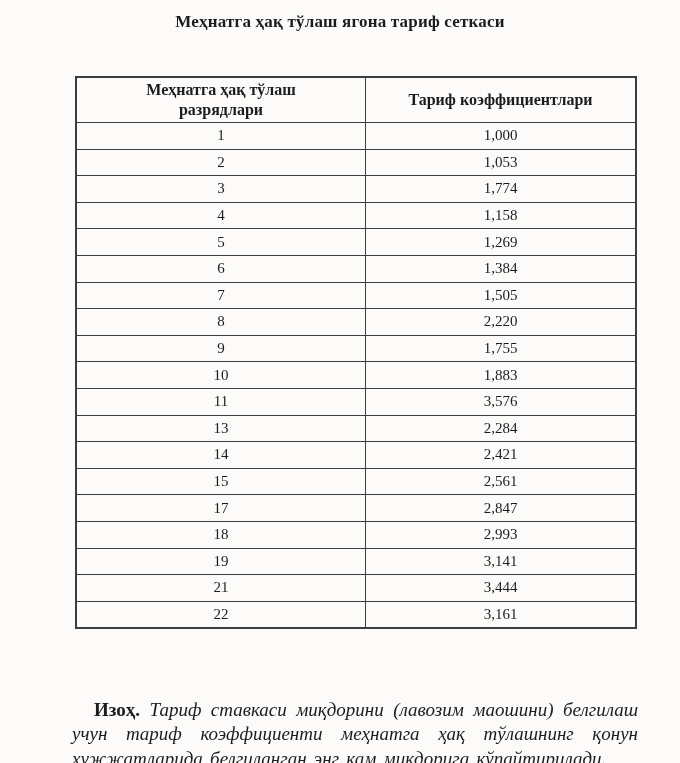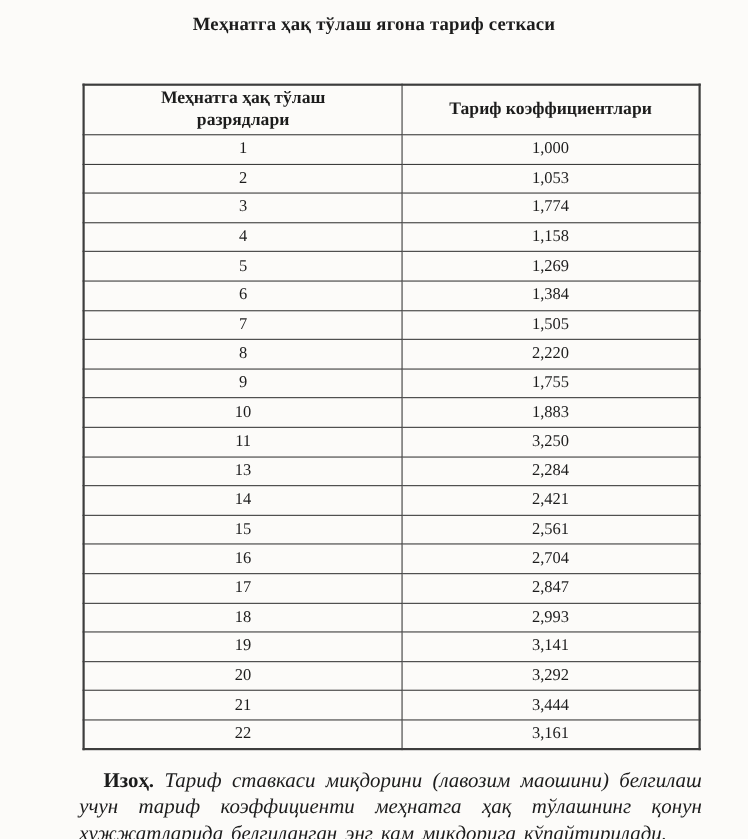--- a/index.html
+++ b/index.html
@@ -129,53 +129,45 @@
       <tr>
           <td>9</td>
           <td>1,755</td>
         </tr>
       <tr>
           <td>10</td>
           <td>1,883</td>
         </tr>
       <tr>
           <td>11</td>
-          <td>3,250</td>
+          <td>3,576</td>
         </tr>
       <tr>
           <td>13</td>
           <td>2,284</td>
         </tr>
       <tr>
           <td>14</td>
           <td>2,421</td>
         </tr>
       <tr>
           <td>15</td>
           <td>2,561</td>
         </tr>
       <tr>
-          <td>16</td>
-          <td>2,704</td>
-        </tr>
-      <tr>
           <td>17</td>
           <td>2,847</td>
         </tr>
       <tr>
           <td>18</td>
           <td>2,993</td>
         </tr>
       <tr>
           <td>19</td>
           <td>3,141</td>
-        </tr>
-      <tr>
-          <td>20</td>
-          <td>3,292</td>
         </tr>
       <tr>
           <td>21</td>
           <td>3,444</td>
         </tr>
       <tr>
           <td>22</td>
           <td>3,161</td>
         </tr>
     </tbody>

